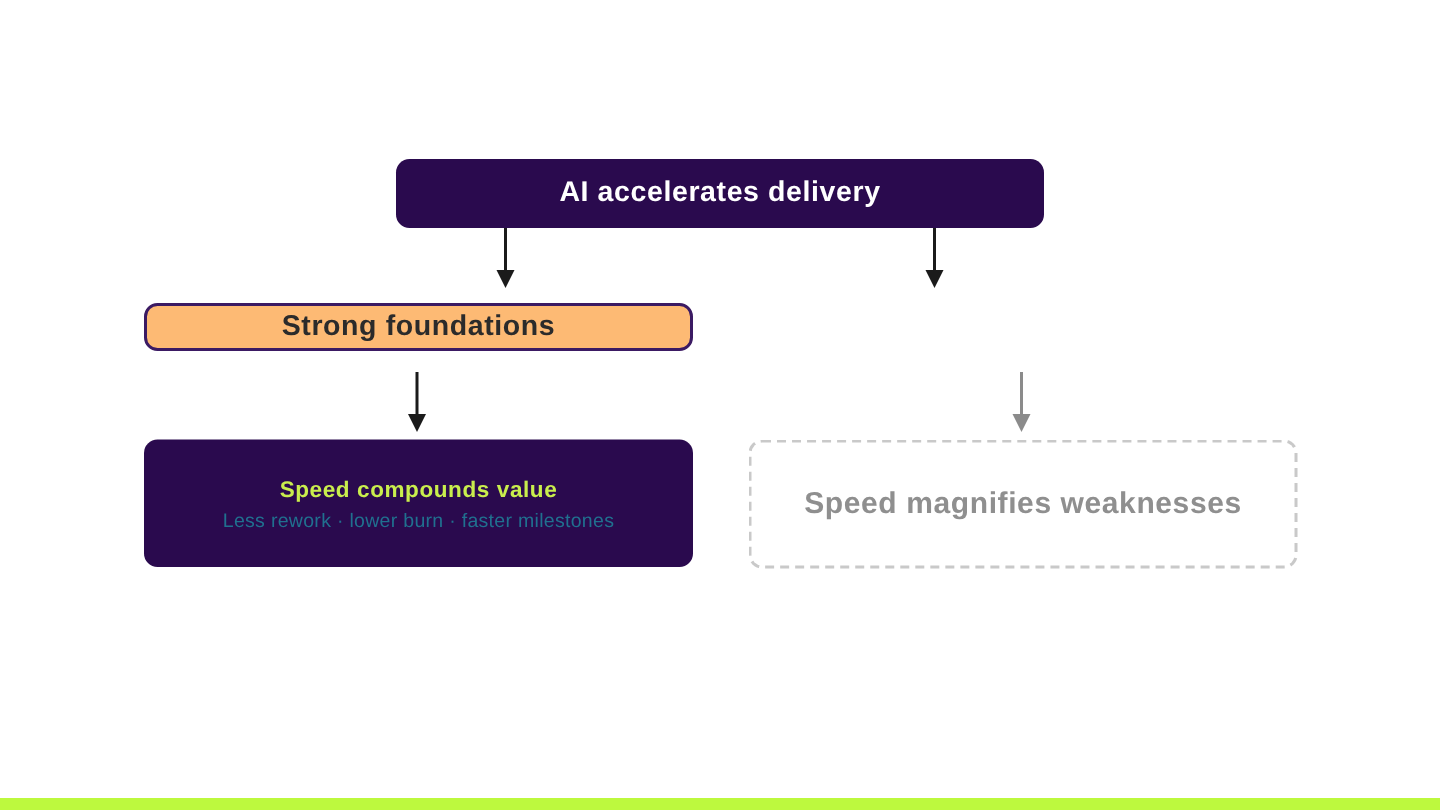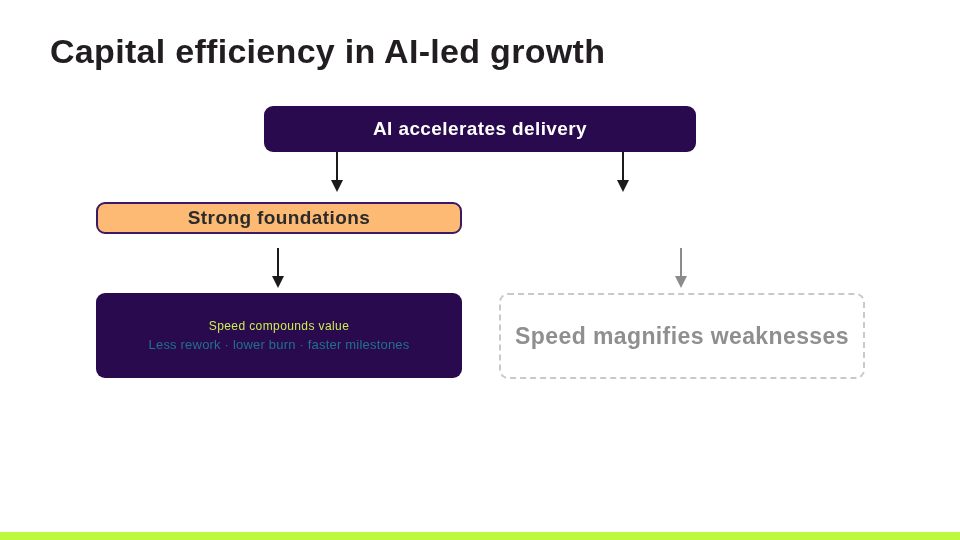--- a/index.html
+++ b/index.html
@@ -70,40 +70,40 @@
     font-weight: 700;
     letter-spacing: 0.4px;
   }
   .node-outcome-left {
     left: 96px; top: 293px;
     width: 366px; height: 85px;
     background: var(--purple);
   }
   .node-outcome-left .outcome-title {
     color: var(--lime-text);
-    font-size: 12px;
-    font-weight: 400;
+    font-size: 15px;
+    font-weight: 700;
     letter-spacing: 0.4px;
   }
   .node-outcome-left .outcome-subtitle {
     color: var(--teal-text);
     font-size: 13px;
     font-weight: 500;
     margin-top: 4px;
     letter-spacing: 0.2px;
   }
   .node-outcome-right {
     left: 499px; top: 293px;
     width: 366px; height: 86px;
     background: #ffffff;
     border: 2px dashed var(--gray-border);
   }
   .node-outcome-right .outcome-title {
     color: var(--gray-title);
-    font-size: 23px;
+    font-size: 20px;
     font-weight: 700;
     letter-spacing: 0.4px;
   }
   .node-outcome-right .outcome-subtitle {
     color: var(--gray-subtitle);
     font-size: 13px;
     font-weight: 500;
     margin-top: 4px;
     letter-spacing: 0.2px;
   }
@@ -124,21 +124,20 @@
     left: 0; right: 0; bottom: 0;
     height: 8px;
     background: var(--bar-lime);
   }
 </style>
 </head>
 <body>
 
 <div class="slide">
 
-  <h1 class="slide-title">Capital efficiency in AI-led growth</h1>
 
   <div class="node node-root">
     <span class="node-label">AI accelerates delivery</span>
   </div>
 
   <div class="arrow arrow-dark arrow-top-left">
     <svg width="16" height="40" viewBox="0 0 16 40" aria-hidden="true">
       <line x1="8" y1="0" x2="8" y2="29" stroke="currentColor" stroke-width="2"></line>
       <polygon points="2,28 14,28 8,40" fill="currentColor"></polygon>
     </svg>

